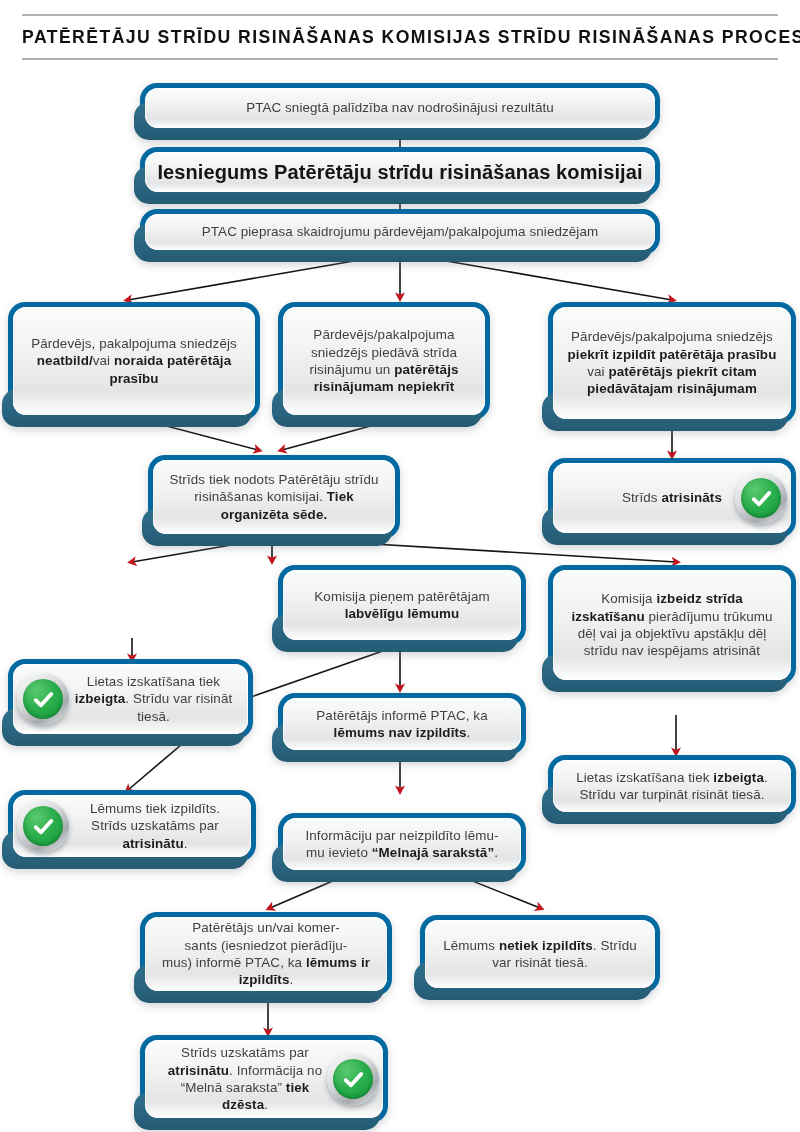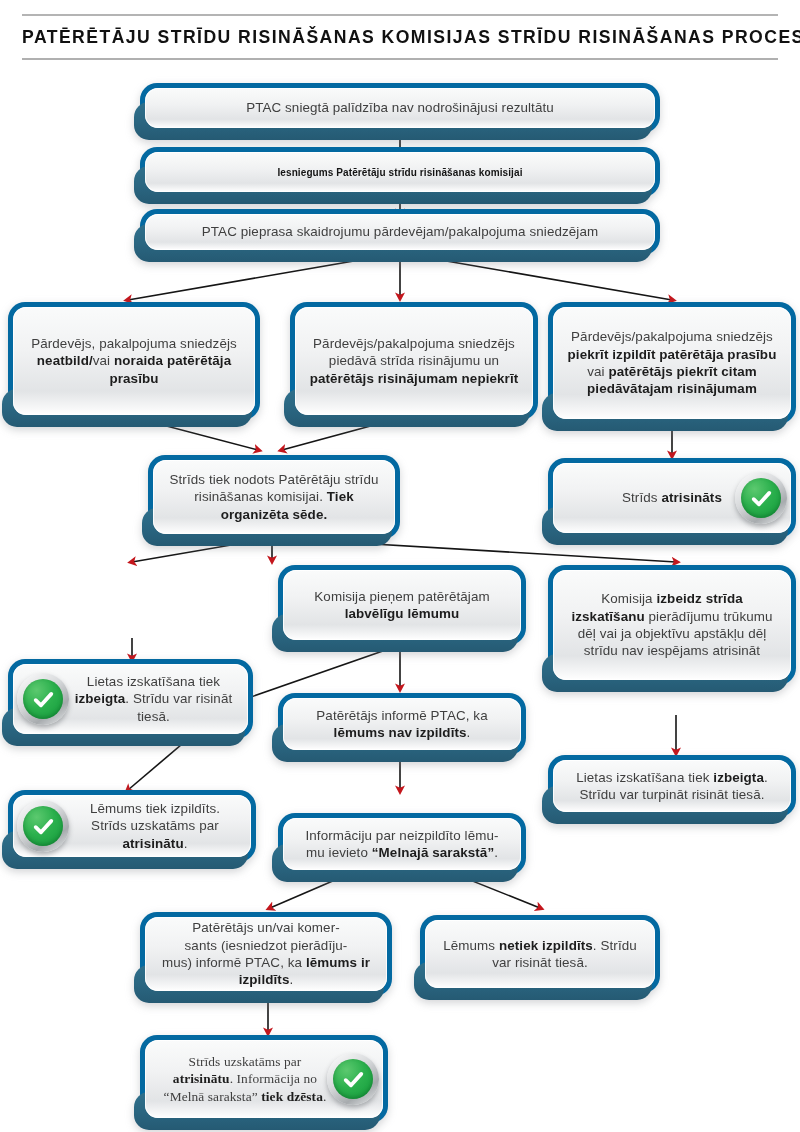--- a/index.html
+++ b/index.html
@@ -52,21 +52,21 @@
   }
   .node .txt{
     position:relative;z-index:2;
     text-align:center;
     font-size:13.4px;line-height:1.30;
     color:#3f3f3f;
     padding:0 12px;
     letter-spacing:.1px;
   }
   .node .txt b{color:#1d1d1d;font-weight:bold;}
-  .node.bold-all .txt{font-weight:bold;color:#141414;font-size:10px;}
+  .node.bold-all .txt{font-weight:bold;color:#141414;font-size:20px;}
 
   
   .check{
     position:absolute;width:52px;height:52px;z-index:5;
     border-radius:50%;
     background:linear-gradient(145deg,#ffffff 0%,#d8dadc 42%,#a7abae 72%,#edeff0 100%);
     box-shadow:0 3px 5px rgba(90,95,100,.45);
     display:flex;align-items:center;justify-content:center;
   }
   .check .disc{
@@ -149,21 +149,21 @@
         <div class="txt">PTAC pieprasa skaidrojumu pārdevējam/pakalpojuma sniedzējam</div>
       </div>
   </div>
 
   <div class="node" style="left:8px;top:302px;width:252px;height:118px;">
     <div class="inner">
         <div class="txt">Pārdevējs, pakalpojuma sniedzējs <b>neatbild/</b>vai <b>noraida patērētāja prasību</b></div>
       </div>
   </div>
 
-  <div class="node" style="left:290px;top:302px;width:248px;height:118px;">
+  <div class="node" style="left:278px;top:302px;width:212px;height:118px;">
     <div class="inner">
         <div class="txt">Pārdevējs/pakalpojuma sniedzējs piedāvā strīda risinājumu un <b>patērētājs risinājumam nepiekrīt</b></div>
       </div>
   </div>
 
   <div class="node" style="left:548px;top:302px;width:248px;height:122px;">
     <div class="inner">
         <div class="txt">Pārdevējs/pakalpojuma sniedzējs <b>piekrīt izpildīt patērētāja prasību</b> vai <b>patērētājs piekrīt citam piedāvātajam risinājumam</b></div>
       </div>
   </div>
@@ -251,21 +251,21 @@
   </div>
 
   <div class="node" style="left:420px;top:915px;width:240px;height:78px;">
     <div class="inner">
         <div class="txt">Lēmums <b>netiek izpildīts</b>. Strīdu var risināt tiesā.</div>
       </div>
   </div>
 
   <div class="node" style="left:140px;top:1035px;width:248px;height:88px;">
     <div class="inner">
-      <div class="txt" style="padding-right:50px;font-family:Liberation Serif, serif;">Strīds uzskatāms par <b>atrisinātu</b>. Informācija no “Melnā saraksta” <b>tiek dzēsta</b>.</div>
+      <div class="txt" style="padding-right:50px;">Strīds uzskatāms par <b>atrisinātu</b>. Informācija no “Melnā saraksta” <b>tiek dzēsta</b>.</div>
       <div class="check right">
         <div class="disc">
           <svg width="25" height="25" viewBox="0 0 24 24">
               <path d="M4.5 12.6 L9.6 17.6 L19.5 6.6" fill="none" stroke="#ffffff" stroke-width="3.6" stroke-linecap="round" stroke-linejoin="round"></path>
             </svg>
         </div>
       </div>
     </div>
   </div>
 

